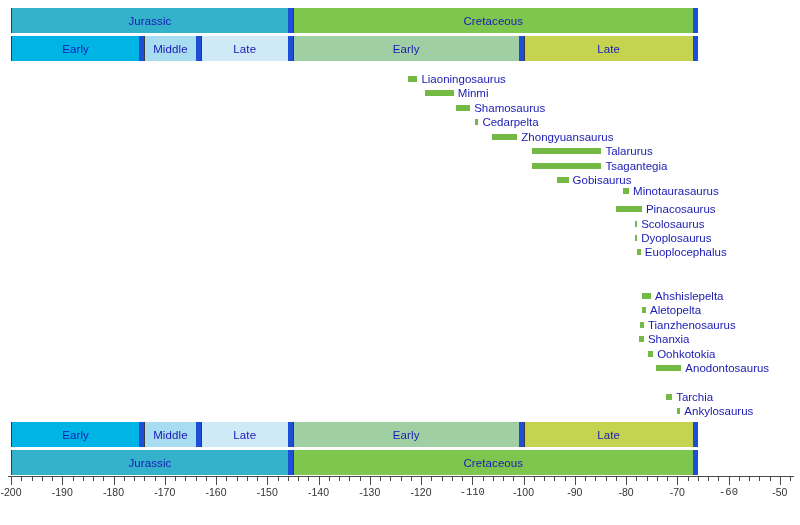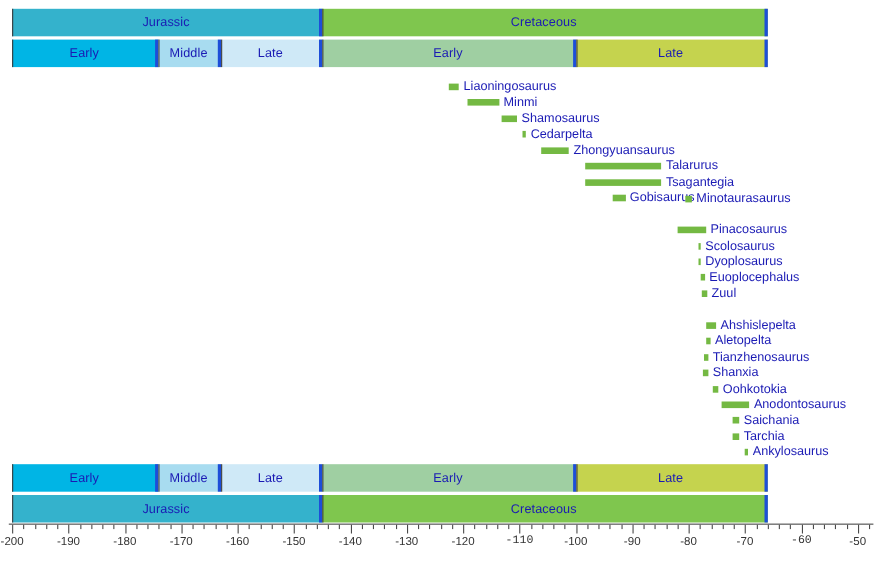--- a/index.html
+++ b/index.html
@@ -21,21 +21,21 @@
     left:11px;
     width:675px;
     height:25px;
   }
   .band{
     position:absolute;
     top:0;
     height:100%;
     box-sizing:border-box;
     border-left:1px solid #3a3a3a;
-    border-right:3px solid #1d4ed8;
+    border-right:5px solid #1d4ed8;
     display:flex;
     align-items:center;
     justify-content:center;
     overflow:hidden;
   }
   .band-label{
     font-size:11.5px;
     color:#1a1ab4;
     white-space:nowrap;
     letter-spacing:.1px;
@@ -163,44 +163,40 @@
         <div class="taxon-label" style="left: 605.4px; color: rgb(26, 26, 180);">Talarurus</div>
       </div>
       <div class="taxon-row" style="top: 90.7px;">
         <div class="taxon-bar" style="left: 532.212px; width: 69.1875px; background: rgb(116, 185, 67);"></div>
         <div class="taxon-label" style="left: 605.4px; color: rgb(26, 26, 180);">Tsagantegia</div>
       </div>
       <div class="taxon-row" style="top: 105.15px;">
         <div class="taxon-bar" style="left: 557.325px; width: 11.275px; background: rgb(116, 185, 67);"></div>
         <div class="taxon-label" style="left: 572.6px; color: rgb(26, 26, 180);">Gobisaurus</div>
       </div>
-      <div class="taxon-row" style="top: 106px;">
+      <div class="taxon-row" style="top: 116px;">
         <div class="taxon-bar" style="left: 622.925px; width: 6.15px; background: rgb(116, 185, 67);"></div>
         <div class="taxon-label" style="left: 633.075px; color: rgb(26, 26, 180);">Minotaurasaurus</div>
       </div>
       <div class="taxon-row" style="top: 134.05px; text-align: center;">
         <div class="taxon-bar" style="left: 615.75px; width: 26.1375px; background: rgb(116, 185, 67);"></div>
         <div class="taxon-label" style="left: 645.887px; color: rgb(26, 26, 180);">Pinacosaurus</div>
       </div>
       <div class="taxon-row" style="top: 148.5px;">
         <div class="taxon-bar" style="left: 634.712px; width: 2.5px; background: rgb(116, 185, 67);"></div>
         <div class="taxon-label" style="left: 641.212px; color: rgb(26, 26, 180);">Scolosaurus</div>
       </div>
       <div class="taxon-row" style="top: 162.95px;">
         <div class="taxon-bar" style="left: 634.712px; width: 2.5px; background: rgb(116, 185, 67);"></div>
         <div class="taxon-label" style="left: 641.212px; color: rgb(26, 26, 180);">Dyoplosaurus</div>
       </div>
       <div class="taxon-row" style="top: 177.4px;">
         <div class="taxon-bar" style="left: 636.762px; width: 4.1px; background: rgb(116, 185, 67);"></div>
         <div class="taxon-label" style="left: 644.862px; color: rgb(26, 26, 180);">Euoplocephalus</div>
       </div>
-      <div class="taxon-row" style="top: 191.85px;">
-        <div class="taxon-bar" style="left: 637.788px; width: 5.125px; background: rgb(116, 185, 67);"></div>
-        <div class="taxon-label" style="left: 646.913px; color: rgb(26, 26, 180);">Zuul</div>
-      </div>
       <div class="taxon-row" style="top: 220.75px;">
         <div class="taxon-bar" style="left: 641.887px; width: 9.225px; background: rgb(116, 185, 67);"></div>
         <div class="taxon-label" style="left: 655.112px; color: rgb(26, 26, 180);">Ahshislepelta</div>
       </div>
       <div class="taxon-row" style="top: 235.2px;">
         <div class="taxon-bar" style="left: 641.887px; width: 4.1px; background: rgb(116, 185, 67);"></div>
         <div class="taxon-label" style="left: 649.987px; color: rgb(26, 26, 180);">Aletopelta</div>
       </div>
       <div class="taxon-row" style="top: 249.65px;">
         <div class="taxon-bar" style="left: 639.837px; width: 4.1px; background: rgb(116, 185, 67);"></div>
@@ -210,24 +206,20 @@
         <div class="taxon-bar" style="left: 638.812px; width: 5.125px; background: rgb(116, 185, 67);"></div>
         <div class="taxon-label" style="left: 647.938px; color: rgb(26, 26, 180);">Shanxia</div>
       </div>
       <div class="taxon-row" style="top: 278.55px;">
         <div class="taxon-bar" style="left: 648.038px; width: 5.125px; background: rgb(116, 185, 67);"></div>
         <div class="taxon-label" style="left: 657.163px; color: rgb(26, 26, 180);">Oohkotokia</div>
       </div>
       <div class="taxon-row" style="top: 293px;">
         <div class="taxon-bar" style="left: 656.237px; width: 25.1125px; background: rgb(116, 185, 67);"></div>
         <div class="taxon-label" style="left: 685.35px; color: rgb(26, 26, 180);">Anodontosaurus</div>
-      </div>
-      <div class="taxon-row" style="top: 307.45px;">
-        <div class="taxon-bar" style="left: 665.975px; width: 6.15px; background: rgb(116, 185, 67);"></div>
-        <div class="taxon-label" style="left: 676.125px; color: rgb(26, 26, 180);">Saichania</div>
       </div>
       <div class="taxon-row" style="top: 321.9px;">
         <div class="taxon-bar" style="left: 665.975px; width: 6.15px; background: rgb(116, 185, 67);"></div>
         <div class="taxon-label" style="left: 676.125px; color: rgb(26, 26, 180);">Tarchia</div>
       </div>
       <div class="taxon-row" style="top: 336.35px;">
         <div class="taxon-bar" style="left: 677.25px; width: 3.075px; background: rgb(116, 185, 67);"></div>
         <div class="taxon-label" style="left: 684.325px; color: rgb(26, 26, 180);">Ankylosaurus</div>
       </div>
     </div>

